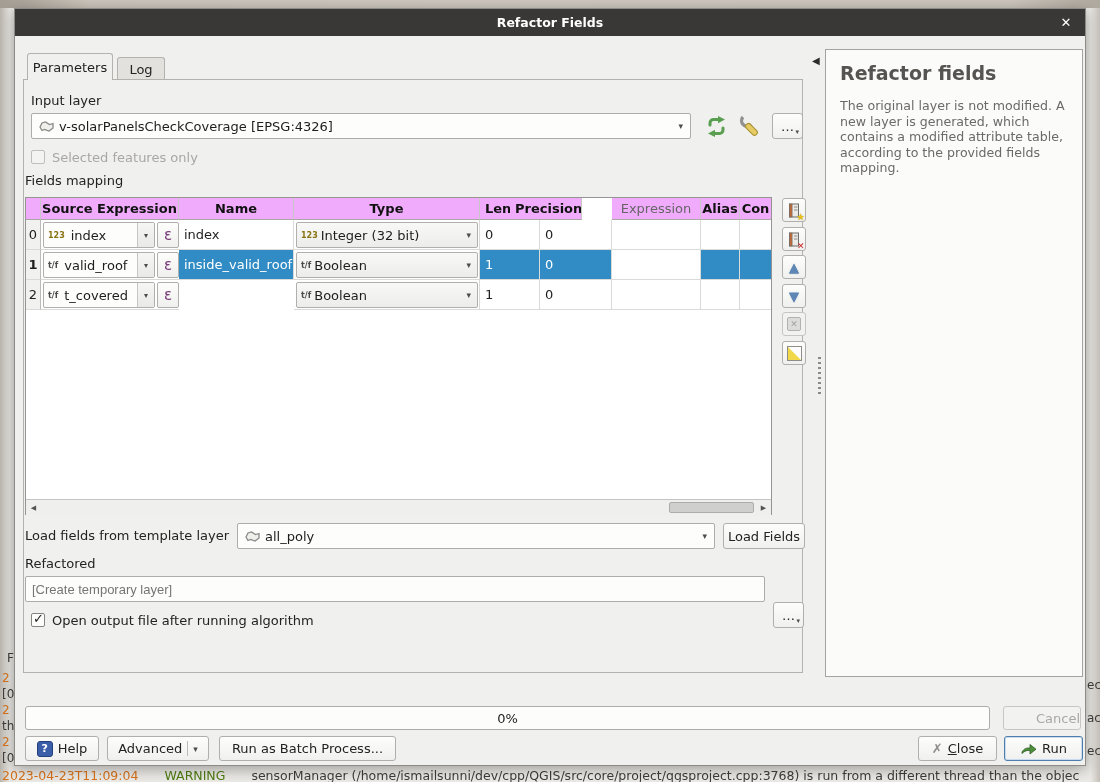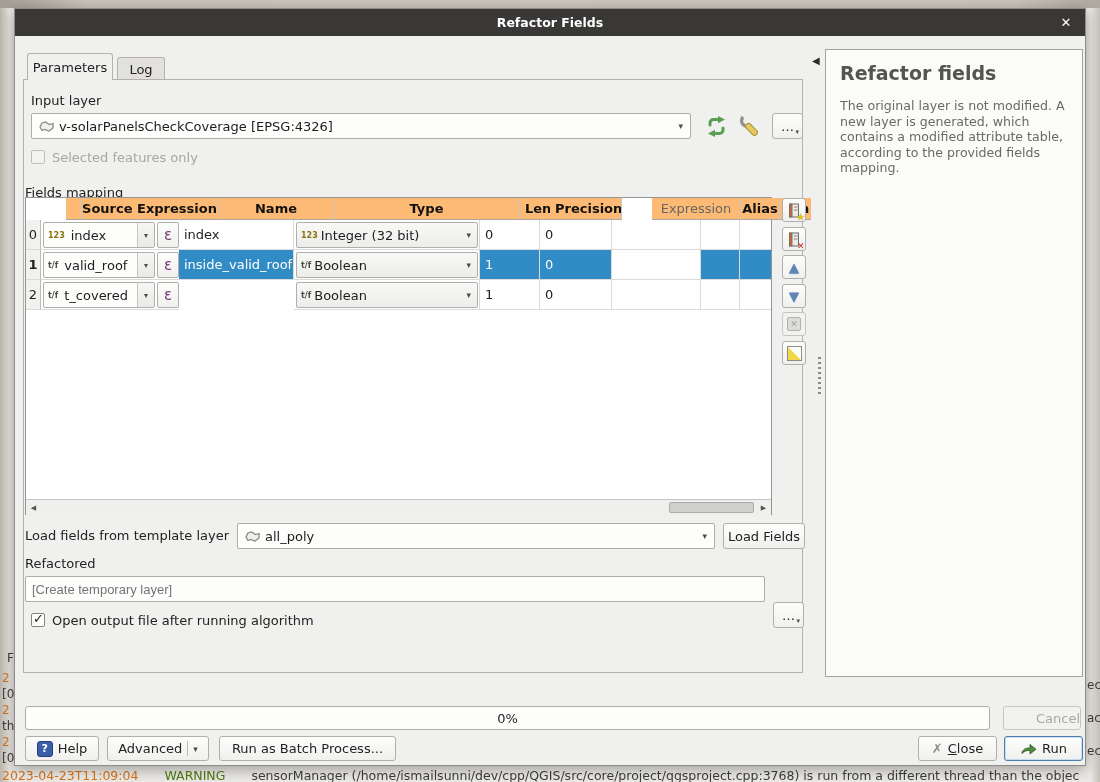--- a/index.html
+++ b/index.html
@@ -57,23 +57,23 @@
   .sep { width:1px; height:15px; background:#bdbbb8; }
 
   .checkbox { position:absolute; width:14px; height:14px; border:1px solid #86847f; border-radius:2px;
     background:#fdfdfc; }
   .checkbox.disabled { border-color:#c0bebb; background:#f3f3f1; }
   .checkbox .mark { position:absolute; left:1px; top:-3px; font-size:13px; font-weight:bold; color:#1c1c1c; }
 
   
   .ftable { position:absolute; left:10px; top:188px; width:747px; height:318px;
     border:1px solid #969492; background:#fff; }
-  .hcell { position:absolute; top:0; height:22px; background:#fdba74; border-right:1px solid #c9c7c5;
+  .hcell { position:absolute; top:0; height:22px; background:#f0abfc; border-right:1px solid #c9c7c5;
     border-bottom:1px solid #a9a7a5; display:flex; align-items:center; justify-content:center;
-    font-size:13px; font-weight:bold; color:#111; overflow:hidden;margin-left:40px; }
+    font-size:13px; font-weight:bold; color:#111; overflow:hidden; }
   .hcell.plain { font-weight:normal; color:#666; }
   .row { position:absolute; left:0; width:745px; height:30px; }
   .cell { position:absolute; top:0; height:30px; border-right:1px solid #dadad8; border-bottom:1px solid #dadad8;
     font-size:13px; color:#1d1d1d; display:flex; align-items:center; background:#fff; overflow:hidden; }
   .cell.num { background:#f1f1ef; border-right:1px solid #bcbab8; justify-content:center; }
   .cell.sel { background:#318bc4; color:#fff; }
   .cell .pad { padding-left:5px; }
   .srcwrap { border-right:none !important; }
   .srccombo { position:absolute; left:2px; top:2px; height:26px; background:#fdfdfc;
     border:1px solid #b1afac; border-radius:2px; display:flex; align-items:center; overflow:hidden; }
@@ -188,21 +188,21 @@
     </svg>
   </div>
   <div class="btn dots-btn" style="left:757px; top:104px; width:31px; height:26px;">
     <span>…</span>
     <span class="dd">▾</span>
   </div>
 
   <div class="checkbox disabled" style="left:16px; top:141px;"></div>
   <div class="label disabled" style="left:37px; top:141px;">Selected features only</div>
 
-  <div class="label" style="left:10px; top:176px;">Fields mapping</div>
+  <div class="label" style="left:10px; top:164px;">Fields mapping</div>
 
   <div class="ftable">
 
     <div class="hcell" style="left:0; width:15px;"></div>
     <div class="hcell" style="left:15px; width:138px;">Source Expression</div>
     <div class="hcell" style="left:153px; width:115px;">Name</div>
     <div class="hcell" style="left:268px; width:186px;">Type</div>
     <div class="hcell" style="left:454px; width:60px; justify-content:flex-start; padding-left:5px;">Length</div>
     <div class="hcell" style="left:484px; width:72px; justify-content:flex-start; padding-left:5px;">Precision</div>
     <div class="hcell plain" style="left:586px; width:89px;">Expression</div>

